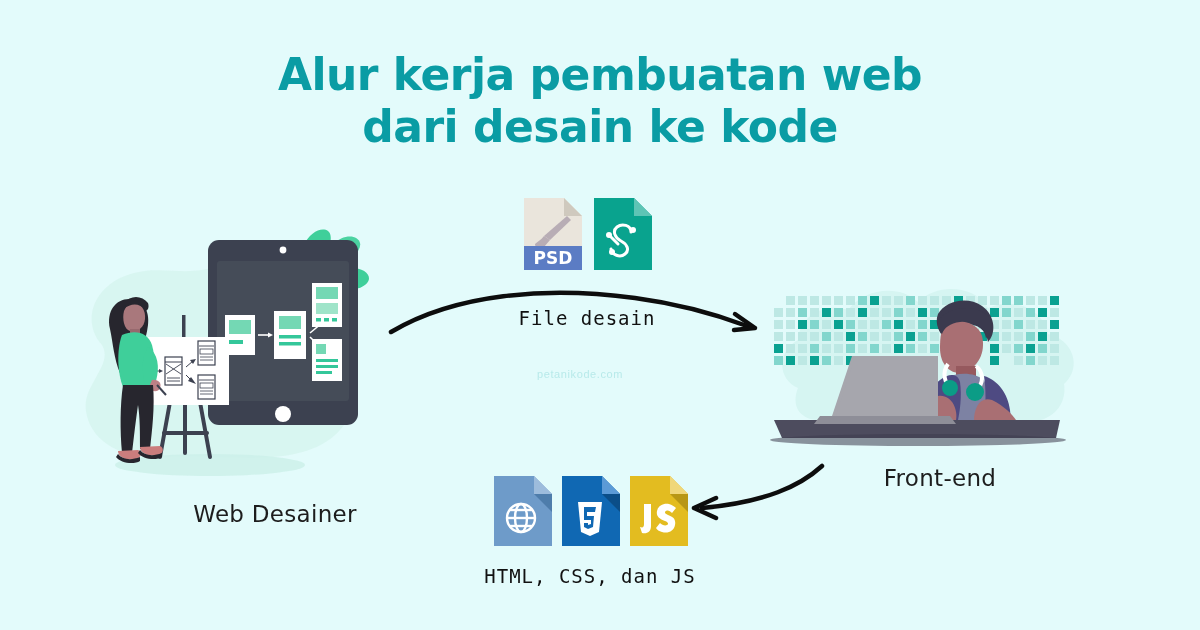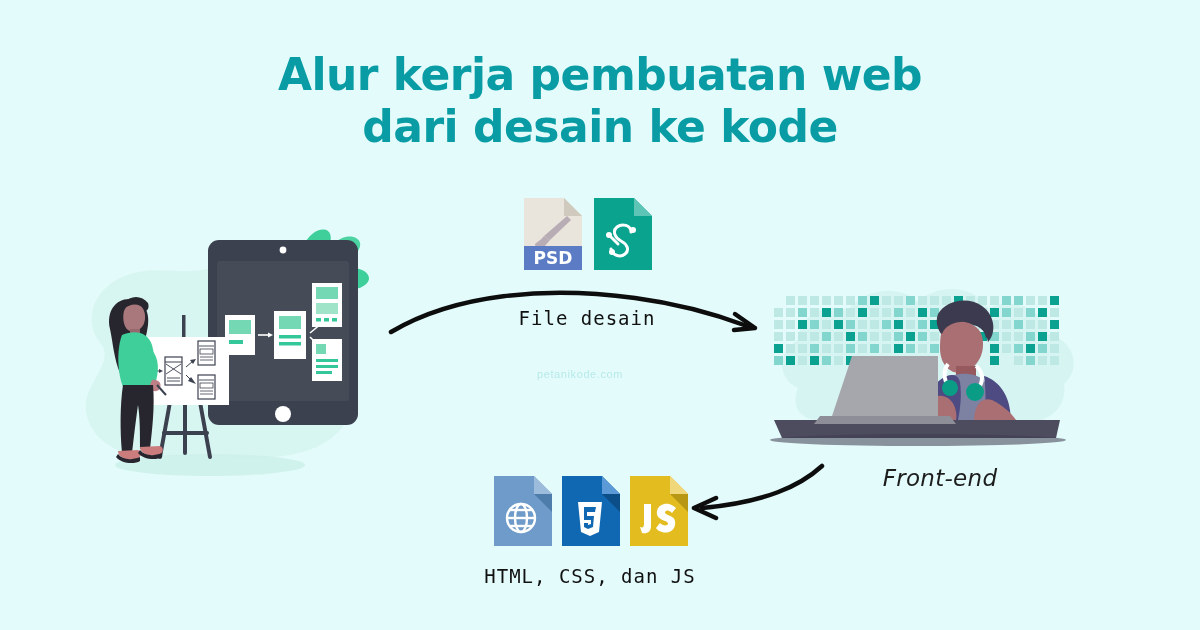--- a/index.html
+++ b/index.html
@@ -492,22 +492,25 @@
     <path d="M40 0 L58 18 L40 18 Z" fill="#f0d779"></path>
     <path d="M40 18 L58 18 L58 36 Z" fill="#b89715"></path>
     <g fill="#ffffff">
       <path d="M14 28 L21 28 L21 50 C21 56 17 58 12 57 L10 51 C13 52 14 51 14 48 Z"></path>
       <path d="M26 52 L30 47 C32 49 35 50 37 49 C39 48 38 46 35 45 C29 43 26 40 27 35
                C28 30 33 27 39 28 C42 29 44 30 46 32 L42 37 C40 35 38 34 36 35
                C34 36 35 38 38 39 C44 41 46 44 45 49 C44 55 38 58 32 56 C29 55 27 54 26 52 Z"></path>
     </g>
   </svg>
 
+  <div class="role-label" style="left:130px; top:500px; width:290px;">
+    <span>Web Desainer</span>
+  </div>
 
   <div class="role-label" style="left:790px; top:464px; width:300px;">
-    <span style="display:block;font-style:italic;">Front-end</span>
+    <span style="display:block;">Front-end</span>
   </div>
 
   <div class="mono-label" style="left:470px; top:556px; width:240px;">HTML, CSS, dan JS</div>
 
   <div class="watermark" style="left:537px; top:368px;">petanikode.com</div>
 
 </div>
 
 </body></html>

